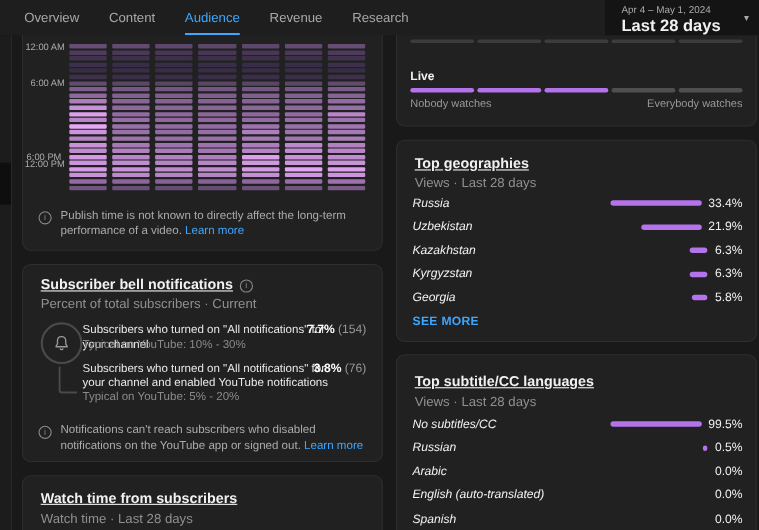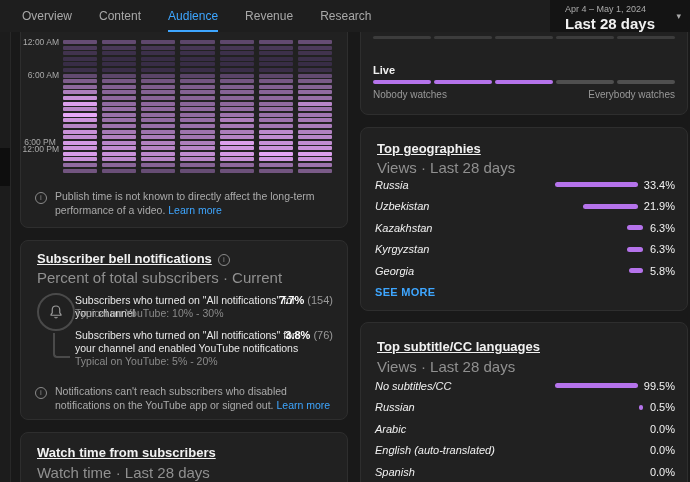--- a/index.html
+++ b/index.html
@@ -23,21 +23,21 @@
   
   .card{position:absolute;box-sizing:border-box;background:#212121;border:1px solid #2e2e2e;border-radius:8px;}
   .card-publish{left:20px;top:-12px;width:328px;height:240px;}
   .card-bell{left:20px;top:240px;width:328px;height:180px;}
   .card-watch{left:20px;top:432px;width:328px;height:70px;}
   .card-live{left:360px;top:-20px;width:328px;height:135px;}
   .card-geo{left:360px;top:127px;width:328px;height:184px;}
   .card-sub{left:360px;top:322px;width:328px;height:176px;}
 
   .card-title{position:absolute;left:16px;font-size:13px;font-weight:700;color:#f1f1f1;text-decoration:underline;}
-  .card-subtitle{position:absolute;left:16px;font-size:15px;color:#909090;}
+  .card-subtitle{position:absolute;left:16px;font-size:12px;color:#909090;}
 
   
   .hour-label{position:absolute;left:0;width:38px;text-align:right;font-size:8.5px;color:#aaa;line-height:11px;}
   .hour-label:nth-of-type(1){top:48px;}
   .hour-label:nth-of-type(2){top:81px;}
   .hour-label:nth-of-type(3){top:115px;margin-top:40px;}
   .hour-label:nth-of-type(4){top:148px;text-align:center;}
   .heatmap{position:absolute;left:42px;top:51px;width:269px;height:133px;display:flex;flex-direction:column;justify-content:space-between;}
   .hm-row{display:flex;gap:5px;height:4px;}
   .hm-cell{flex:1;border-radius:1px;}

